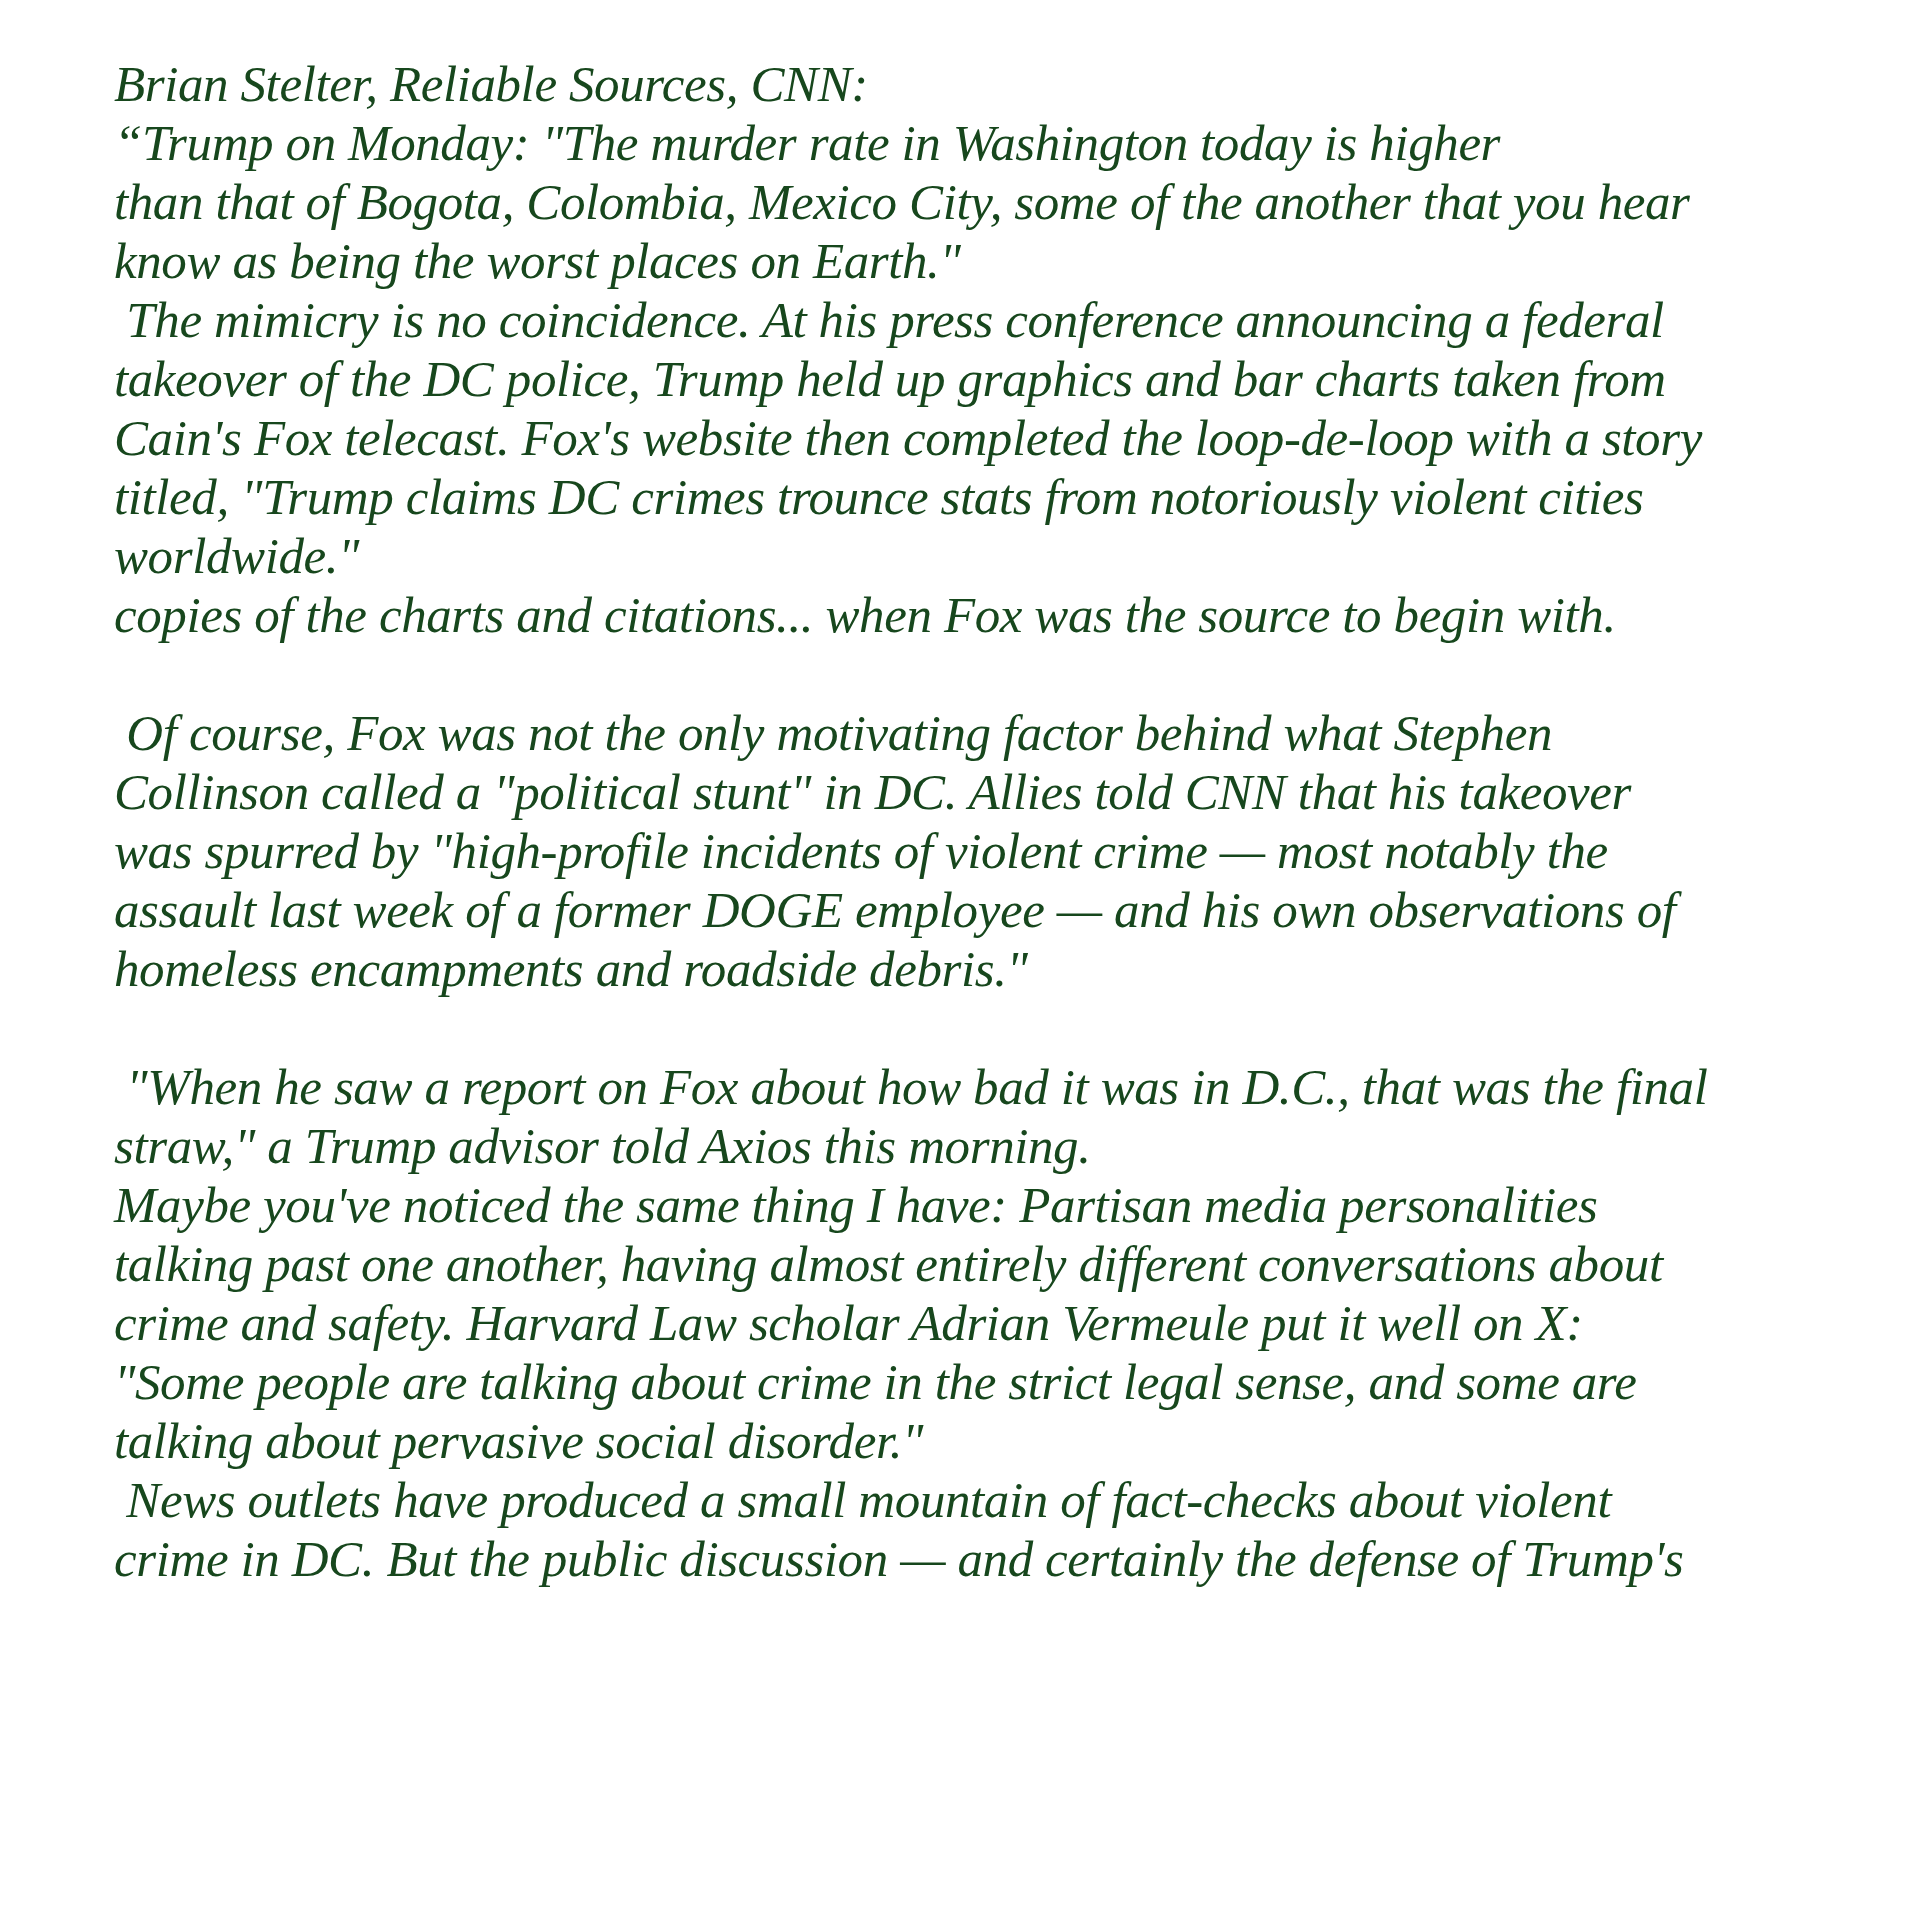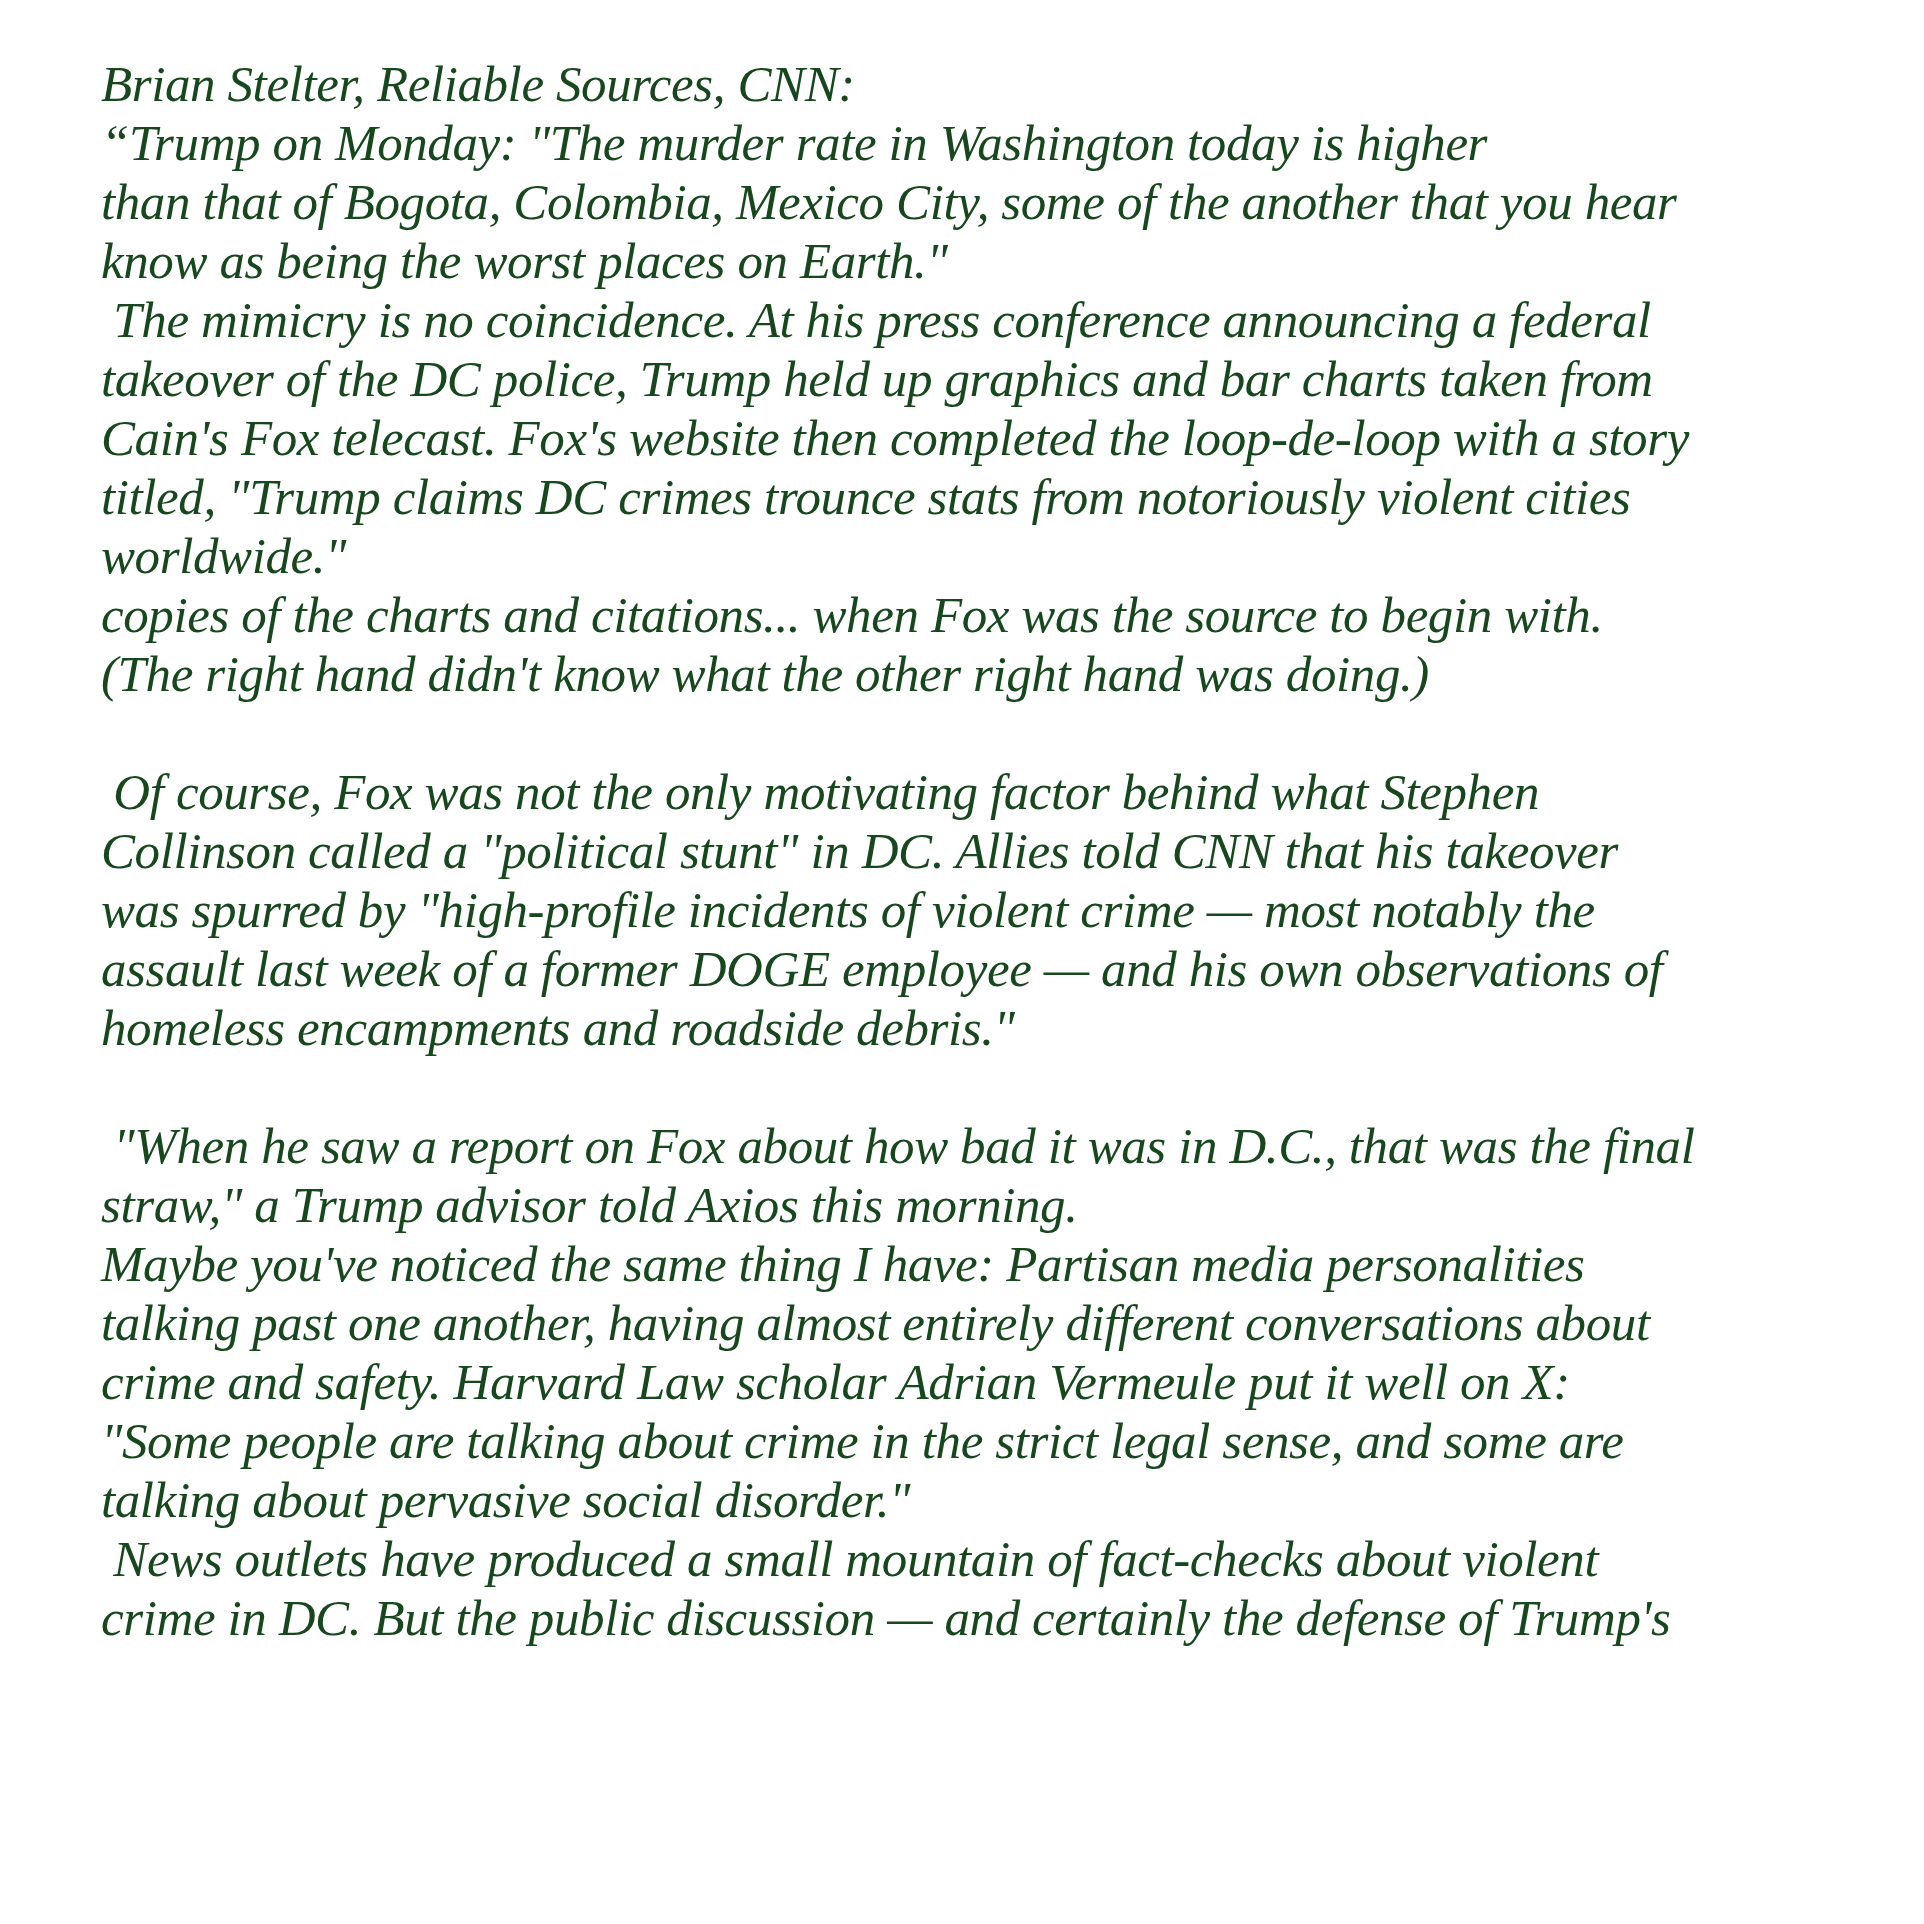--- a/index.html
+++ b/index.html
@@ -10,21 +10,21 @@
   .page {
     position: relative;
     width: 1925px;
     height: 1925px;
     background: #ffffff;
     overflow: hidden;
   }
   .text-block {
     position: absolute;
     top: 55px;
-    left: 101px;
+    left: 114px;
     right: 48px;
     font-family: "Liberation Serif", "DejaVu Serif", serif;
     font-style: italic;
     font-weight: normal;
     font-size: 51px;
     line-height: 59px;
     letter-spacing: -0.4px;
     color: #17471d;
   }
   .text-line {
@@ -40,21 +40,20 @@
       <div class="text-line">Brian Stelter, Reliable Sources, CNN:</div>
       <div class="text-line">“Trump on Monday: "The murder rate in Washington today is higher</div>
       <div class="text-line">than that of Bogota, Colombia, Mexico City, some of the another that you hear</div>
       <div class="text-line">know as being the worst places on Earth."</div>
       <div class="text-line"> The mimicry is no coincidence. At his press conference announcing a federal</div>
       <div class="text-line">takeover of the DC police, Trump held up graphics and bar charts taken from</div>
       <div class="text-line">Cain's Fox telecast. Fox's website then completed the loop-de-loop with a story</div>
       <div class="text-line">titled, "Trump claims DC crimes trounce stats from notoriously violent cities</div>
       <div class="text-line">worldwide."</div>
       <div class="text-line">copies of the charts and citations... when Fox was the source to begin with.</div>
-      <div class="text-line">(The right hand didn't know what the other right hand was doing.)</div>
       <div class="text-line"></div>
       <div class="text-line"> Of course, Fox was not the only motivating factor behind what Stephen</div>
       <div class="text-line">Collinson called a "political stunt" in DC. Allies told CNN that his takeover</div>
       <div class="text-line">was spurred by "high-profile incidents of violent crime — most notably the</div>
       <div class="text-line">assault last week of a former DOGE employee — and his own observations of</div>
       <div class="text-line">homeless encampments and roadside debris."</div>
       <div class="text-line"></div>
       <div class="text-line"> "When he saw a report on Fox about how bad it was in D.C., that was the final</div>
       <div class="text-line">straw," a Trump advisor told Axios this morning.</div>
       <div class="text-line">Maybe you've noticed the same thing I have: Partisan media personalities</div>

